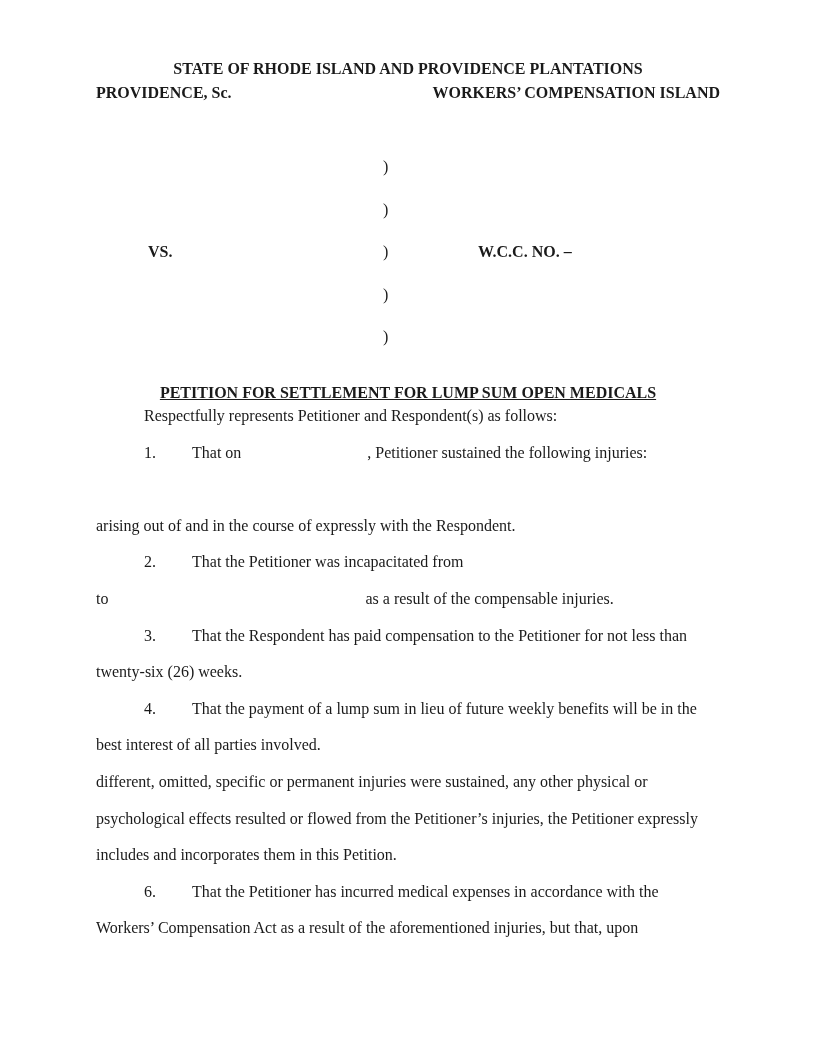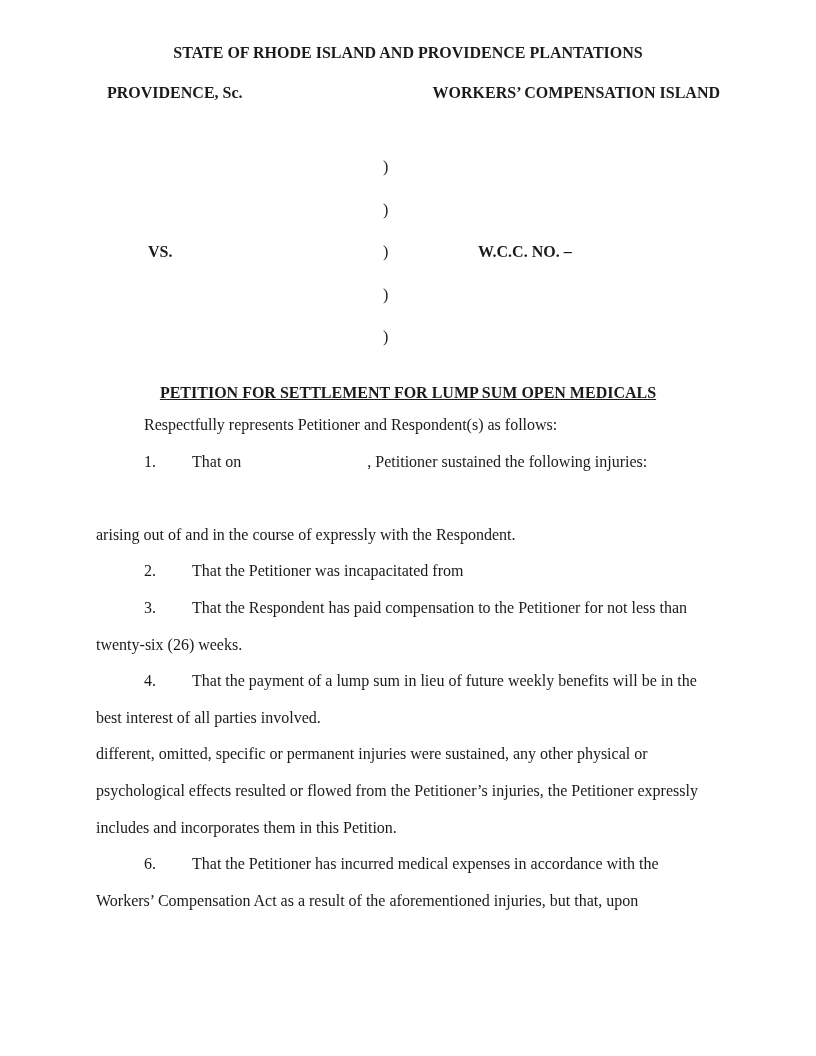--- a/index.html
+++ b/index.html
@@ -15,37 +15,36 @@
     background: #ffffff;
     font-family: "Liberation Serif", serif;
     font-size: 16px;
     color: #1a1a1a;
     overflow: hidden;
   }
 
   
   .header-state {
     position: absolute;
-    top: 44px;
+    top: 60px;
     left: 0;
     right: 0;
     text-align: center;
     font-weight: bold;
     white-space: nowrap;
   }
   .header-row2 {
     position: absolute;
     top: 84px;
     left: 96px;
     right: 96px;
     display: flex;
     justify-content: space-between;
     font-weight: bold;
     white-space: nowrap;
-    margin-left: 11px;
   }
 
   
   .caption {
     position: absolute;
     top: 156px;
     left: 96px;
     right: 96px;
   }
   .cap-row {
@@ -79,21 +78,21 @@
     right: 0;
     text-align: center;
     white-space: nowrap;
     font-weight: bold;
   }
   .doc-title span { text-decoration: underline; }
 
   
   .body-block {
     position: absolute;
-    top: 407px;
+    top: 398px;
     left: 96px;
     width: 660px;
     line-height: 36.6px;
   }
   .line { white-space: nowrap; }
   .indent {
     display: inline-block;
     width: 48px;
   }
   .item-num {
@@ -151,20 +150,21 @@
     <div class="line"><span class="indent"></span><span>Respectfully represents Petitioner and Respondent(s) as follows:</span></div>
 
     <div class="line"><span class="indent"></span><span class="item-num">1.</span><span>That on</span><span class="blank-gap-1"></span><span>, Petitioner sustained the following injuries:</span></div>
 
     <div class="empty-line"></div>
 
     <div class="line"><span>arising out of and in the course of expressly with the Respondent.</span></div>
 
     <div class="line"><span class="indent"></span><span class="item-num">2.</span><span>That the Petitioner was incapacitated from</span></div>
 
+    <div class="line"><span>to</span><span class="blank-gap-2"></span><span>as a result of the compensable injuries.</span></div>
 
     <div class="line"><span class="indent"></span><span class="item-num">3.</span><span>That the Respondent has paid compensation to the Petitioner for not less than</span></div>
 
     <div class="line"><span>twenty-six (26) weeks.</span></div>
 
     <div class="line"><span class="indent"></span><span class="item-num">4.</span><span>That the payment of a lump sum in lieu of future weekly benefits will be in the</span></div>
 
     <div class="line"><span>best interest of all parties involved.</span></div>
 
 

